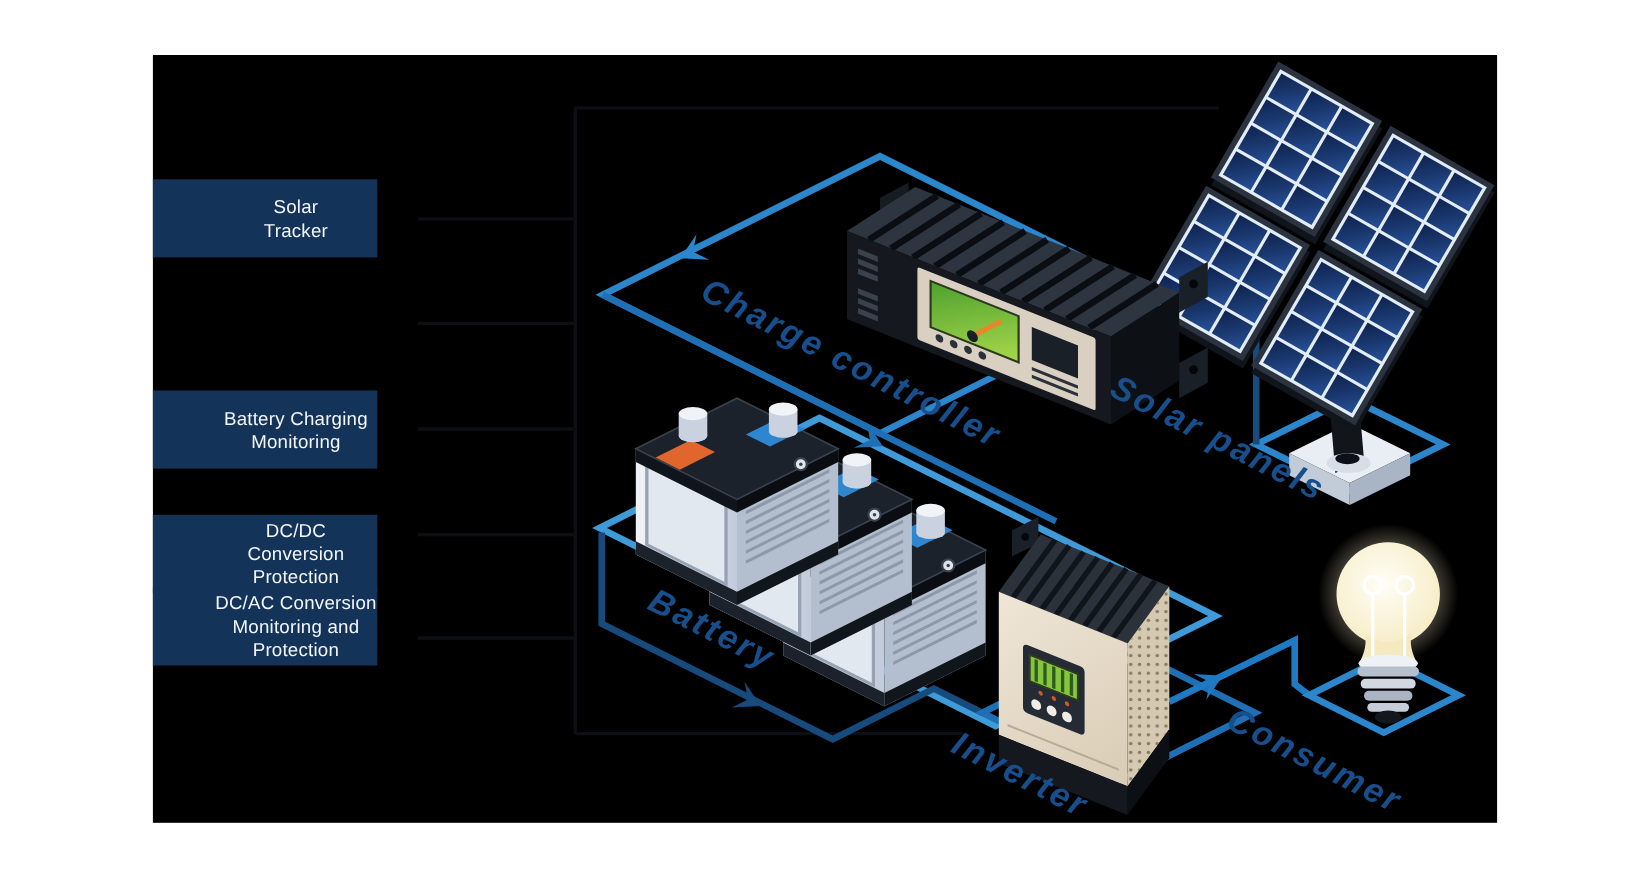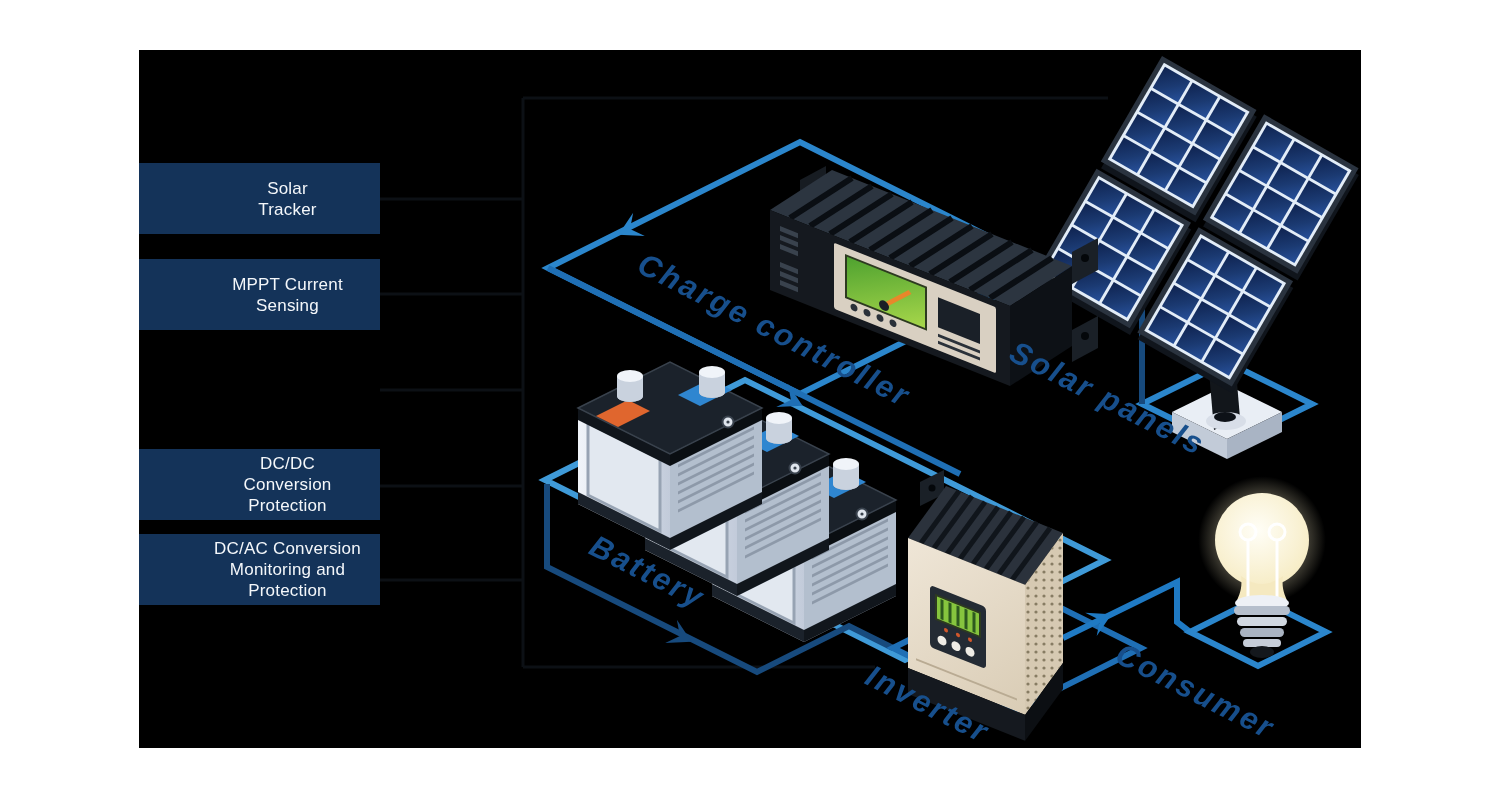--- a/index.html
+++ b/index.html
@@ -1,24 +1,24 @@
 <!DOCTYPE html>
 <html style="--box-navy: #143359; --label-blue: #174f8c; --wire-bright: #2b86cc; --wire-light: #3f9ad8; --wire-mid: #1f6fb5; --wire-navy: #174a7d; --artboard-black: #000000; --page-white: #ffffff;"><head>
 <meta charset="utf-8">
 <style>
   html,body{margin:0;padding:0;background:#fff;}
   .canvas{position:relative;width:1500px;height:800px;background:#fff;overflow:hidden;
           font-family:"Liberation Sans",sans-serif;}
   .artboard{position:absolute;left:139px;top:50px;width:1222px;height:698px;background:#000;}
   .gfx{position:absolute;left:0;top:0;width:1500px;height:800px;}
-  .sys-box{position:absolute;left:139px;width:241px;height:71px;background:var(--box-navy,#143359);
+  .sys-box{position:absolute;left:139px;width:204px;height:71px;background:var(--box-navy,#143359);
            color:#f4f7fa;display:flex;align-items:center;justify-content:center;text-align:center;
            font-size:17px;line-height:21px;white-space:pre-line;box-sizing:border-box;padding-left:56px;
            letter-spacing:.2px;}
-  .b1{top:163px}.b2{top:259px}.b3{top:355px}.b4{top:449px}.b5{top:534px}
+  .b1{top:163px}.b2{top:259px}.b3{top:355px}.b4{top:468px}.b5{top:534px}
   .flow-label{position:absolute;font-style:italic;font-weight:700;font-size:31px;
               letter-spacing:2.5px;color:var(--label-blue,#174f8c);transform-origin:0 0;
               transform:rotate(27deg);white-space:nowrap;}
   .lbl-cc{left:648px;top:246px}
   .lbl-sp{left:1020px;top:334px}
   .lbl-ba{left:600px;top:528px}
   .lbl-in{left:876px;top:658px}
   .lbl-co{left:1126px;top:636px}
 </style>
 </head>
@@ -401,22 +401,22 @@
         <rect x="1237" y="617" width="50" height="9" rx="4.5" fill="#d1d8e1"></rect>
         <rect x="1240" y="628" width="44" height="9" rx="4.5" fill="#aab4c2"></rect>
         <rect x="1243" y="639" width="38" height="8" rx="4" fill="#c6cdd8"></rect>
         <ellipse cx="1262" cy="652" rx="12" ry="6" fill="#14181d"></ellipse>
       </g>
     </g>
   </svg>
 
   <div class="sys-box b1">Solar
 Tracker</div>
-  <div class="sys-box b2">MPPT Current
-Sensing</div>
+  <div class="sys-box b3">Battery Charging
+Monitoring</div>
   <div class="sys-box b4">DC/DC
 Conversion
 Protection</div>
   <div class="sys-box b5">DC/AC Conversion
 Monitoring and
 Protection</div>
 
   <div class="flow-label lbl-cc">Charge controller</div>
   <div class="flow-label lbl-sp">Solar panels</div>
   <div class="flow-label lbl-ba">Battery</div>

